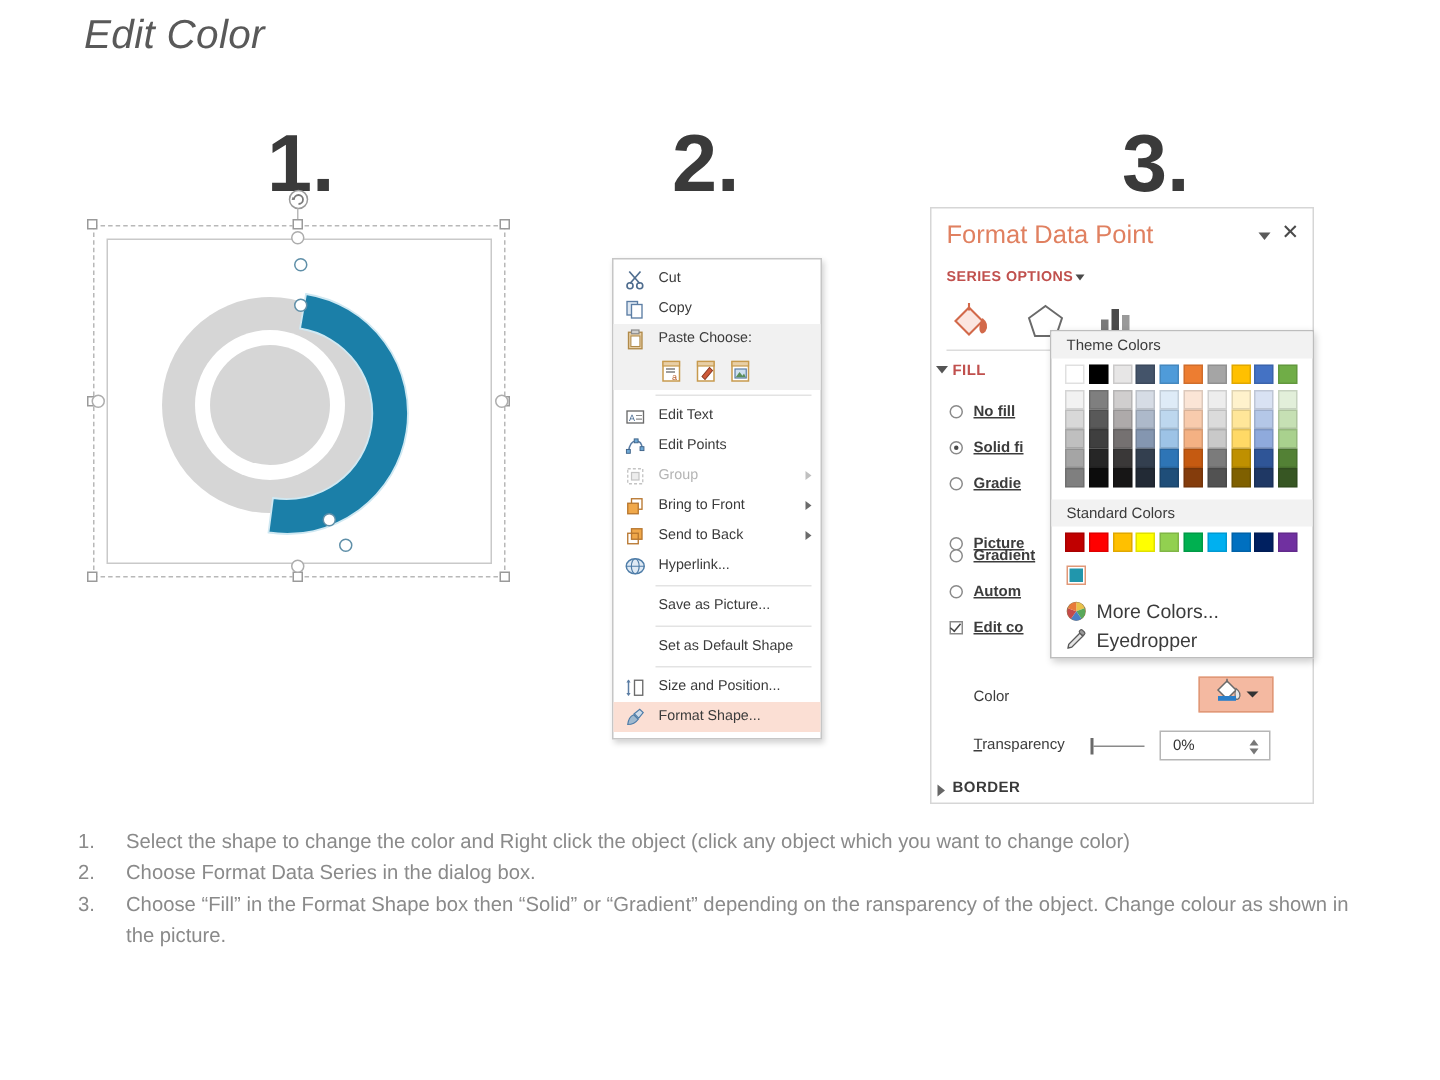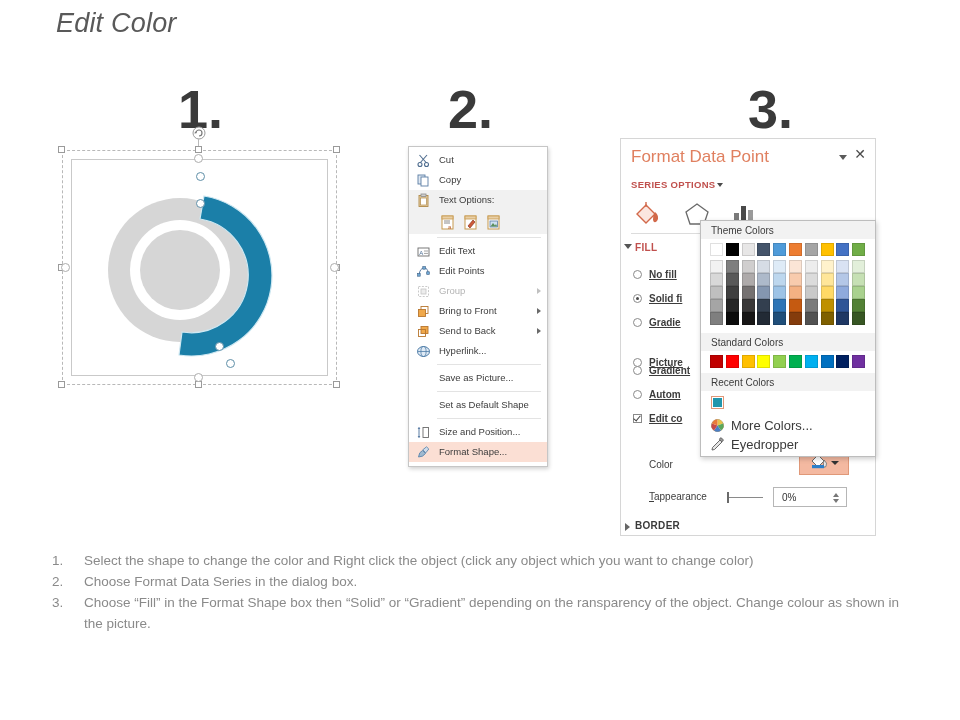--- a/index.html
+++ b/index.html
@@ -42,21 +42,21 @@
   }
   .rot-stem{position:absolute;left:198px;top:139px;width:1px;height:12px;background:#b9b9b9;}
 
   .donut-wrap{position:absolute;left:62px;top:150px;width:275px;height:235px;}
 
   
   .arc-handle{position:absolute;width:9px;height:9px;border:1px solid #5f8fa8;background:#fff;border-radius:50%;box-sizing:border-box;}
 
   
   .ctx-menu{
-    position:absolute;left:408px;top:146px;width:140px;
+    position:absolute;left:408px;top:172px;width:140px;
     background:#ffffff;border:1px solid #c6c6c6;
     box-shadow:1px 2px 4px rgba(0,0,0,.18);
     font-size:9.5px;color:#3b3b3b;
     padding:3px 0 4px 0;box-sizing:border-box;
   }
   .ctx-item{
     position:relative;height:20px;line-height:20px;
     padding-left:30px;padding-right:14px;white-space:nowrap;
     font-size:9.5px;color:#3b3b3b;
   }
@@ -251,21 +251,21 @@
   </div>
 
   <div class="ctx-item paste-hdr">
     <span class="ctx-ico">
       <svg width="15" height="15" viewBox="0 0 15 15">
         <rect x="3" y="2.5" width="9" height="11" fill="#e8cfa6" stroke="#b08a49" stroke-width="0.9"></rect>
         <rect x="5" y="1" width="5" height="2.5" fill="#cfcfcf" stroke="#8a8a8a" stroke-width="0.8"></rect>
         <rect x="4.6" y="5" width="6" height="7" fill="#ffffff" stroke="#b08a49" stroke-width="0.7"></rect>
       </svg>
     </span>
-    <span>Text Options:</span>
+    <span>Paste Choose:</span>
   </div>
 
   <div class="paste-row paste-hdr">
     <span>
       <svg width="17" height="17" viewBox="0 0 17 17">
         <rect x="3" y="3" width="11" height="13" fill="#fff" stroke="#c79a4e" stroke-width="1"></rect>
         <rect x="3" y="3" width="11" height="3" fill="#e8cfa6" stroke="#c79a4e" stroke-width="0.8"></rect>
         <line x1="5" y1="8" x2="11" y2="8" stroke="#7d7d7d" stroke-width="0.9"></line>
         <line x1="5" y1="10" x2="11" y2="10" stroke="#7d7d7d" stroke-width="0.9"></line>
         <text x="9" y="15.5" font-size="6" fill="#b85c2a" font-family="sans-serif">a</text>
@@ -467,21 +467,21 @@
         <path d="M3 8 L9 2 L15 8 L9 14 Z" fill="#ffffff" stroke="#6a6a6a" stroke-width="1"></path>
         <path d="M9 0.5 L9 3" stroke="#6a6a6a" stroke-width="1"></path>
         <path d="M15 7 Q19 10 17 13.5 Q15 15.5 14.5 12.5 Q14 9.5 15 7 Z" fill="#e8e8e8" stroke="#6a6a6a" stroke-width="0.8"></path>
         <rect x="3" y="12" width="12" height="3.2" fill="#2b7fc9"></rect>
       </svg>
     </span>
     <span style="display:inline-block;width:0;height:0;border-top:4px solid #333;border-left:4px solid transparent;border-right:4px solid transparent;"></span>
   </div>
 
   <div class="trans-label">
-    <span class="ul" style="text-decoration:none;"><span style="text-decoration:underline;">T</span></span><span>appearance</span>
+    <span class="ul" style="text-decoration:none;"><span style="text-decoration:underline;">T</span></span><span>ransparency</span>
   </div>
   <div class="trans-track"></div>
   <div class="trans-thumb"></div>
   <div class="trans-box">
     <span>0%</span>
     <span class="spin">
       <svg width="8" height="14" viewBox="0 0 8 14">
         <path d="M4 2 L7 6 L1 6 Z" fill="#777"></path>
         <path d="M4 12 L1 8 L7 8 Z" fill="#777"></path>
       </svg>
@@ -563,21 +563,20 @@
       <div class="sw" style="background: rgb(255, 0, 0);"></div>
       <div class="sw" style="background: rgb(255, 192, 0);"></div>
       <div class="sw" style="background: rgb(255, 255, 0);"></div>
       <div class="sw" style="background: rgb(146, 208, 80);"></div>
       <div class="sw" style="background: rgb(0, 176, 80);"></div>
       <div class="sw" style="background: rgb(0, 176, 240);"></div>
       <div class="sw" style="background: rgb(0, 112, 192);"></div>
       <div class="sw" style="background: rgb(0, 32, 96);"></div>
       <div class="sw" style="background: rgb(112, 48, 160);"></div>
     </div>
-  <div class="dd-hdr">Recent Colors</div>
   <div class="recent-row" id="recent-row"><span class="recent-sw"><i style="background: rgb(33, 150, 172);"></i></span></div>
 
   <div class="dd-item">
     <span class="dd-ico">
       <svg width="15" height="15" viewBox="0 0 15 15">
         <circle cx="7.5" cy="7.5" r="6" fill="#fff" stroke="#9a7a4a" stroke-width="0.8"></circle>
         <path d="M7.5 7.5 L7.5 1.5 A6 6 0 0 1 13 5.5 Z" fill="#e8c24a"></path>
         <path d="M7.5 7.5 L13 5.5 A6 6 0 0 1 11 12.5 Z" fill="#5aa85a"></path>
         <path d="M7.5 7.5 L11 12.5 A6 6 0 0 1 4 12.5 Z" fill="#4a7fc4"></path>
         <path d="M7.5 7.5 L4 12.5 A6 6 0 0 1 2 5.5 Z" fill="#c44a4a"></path>

